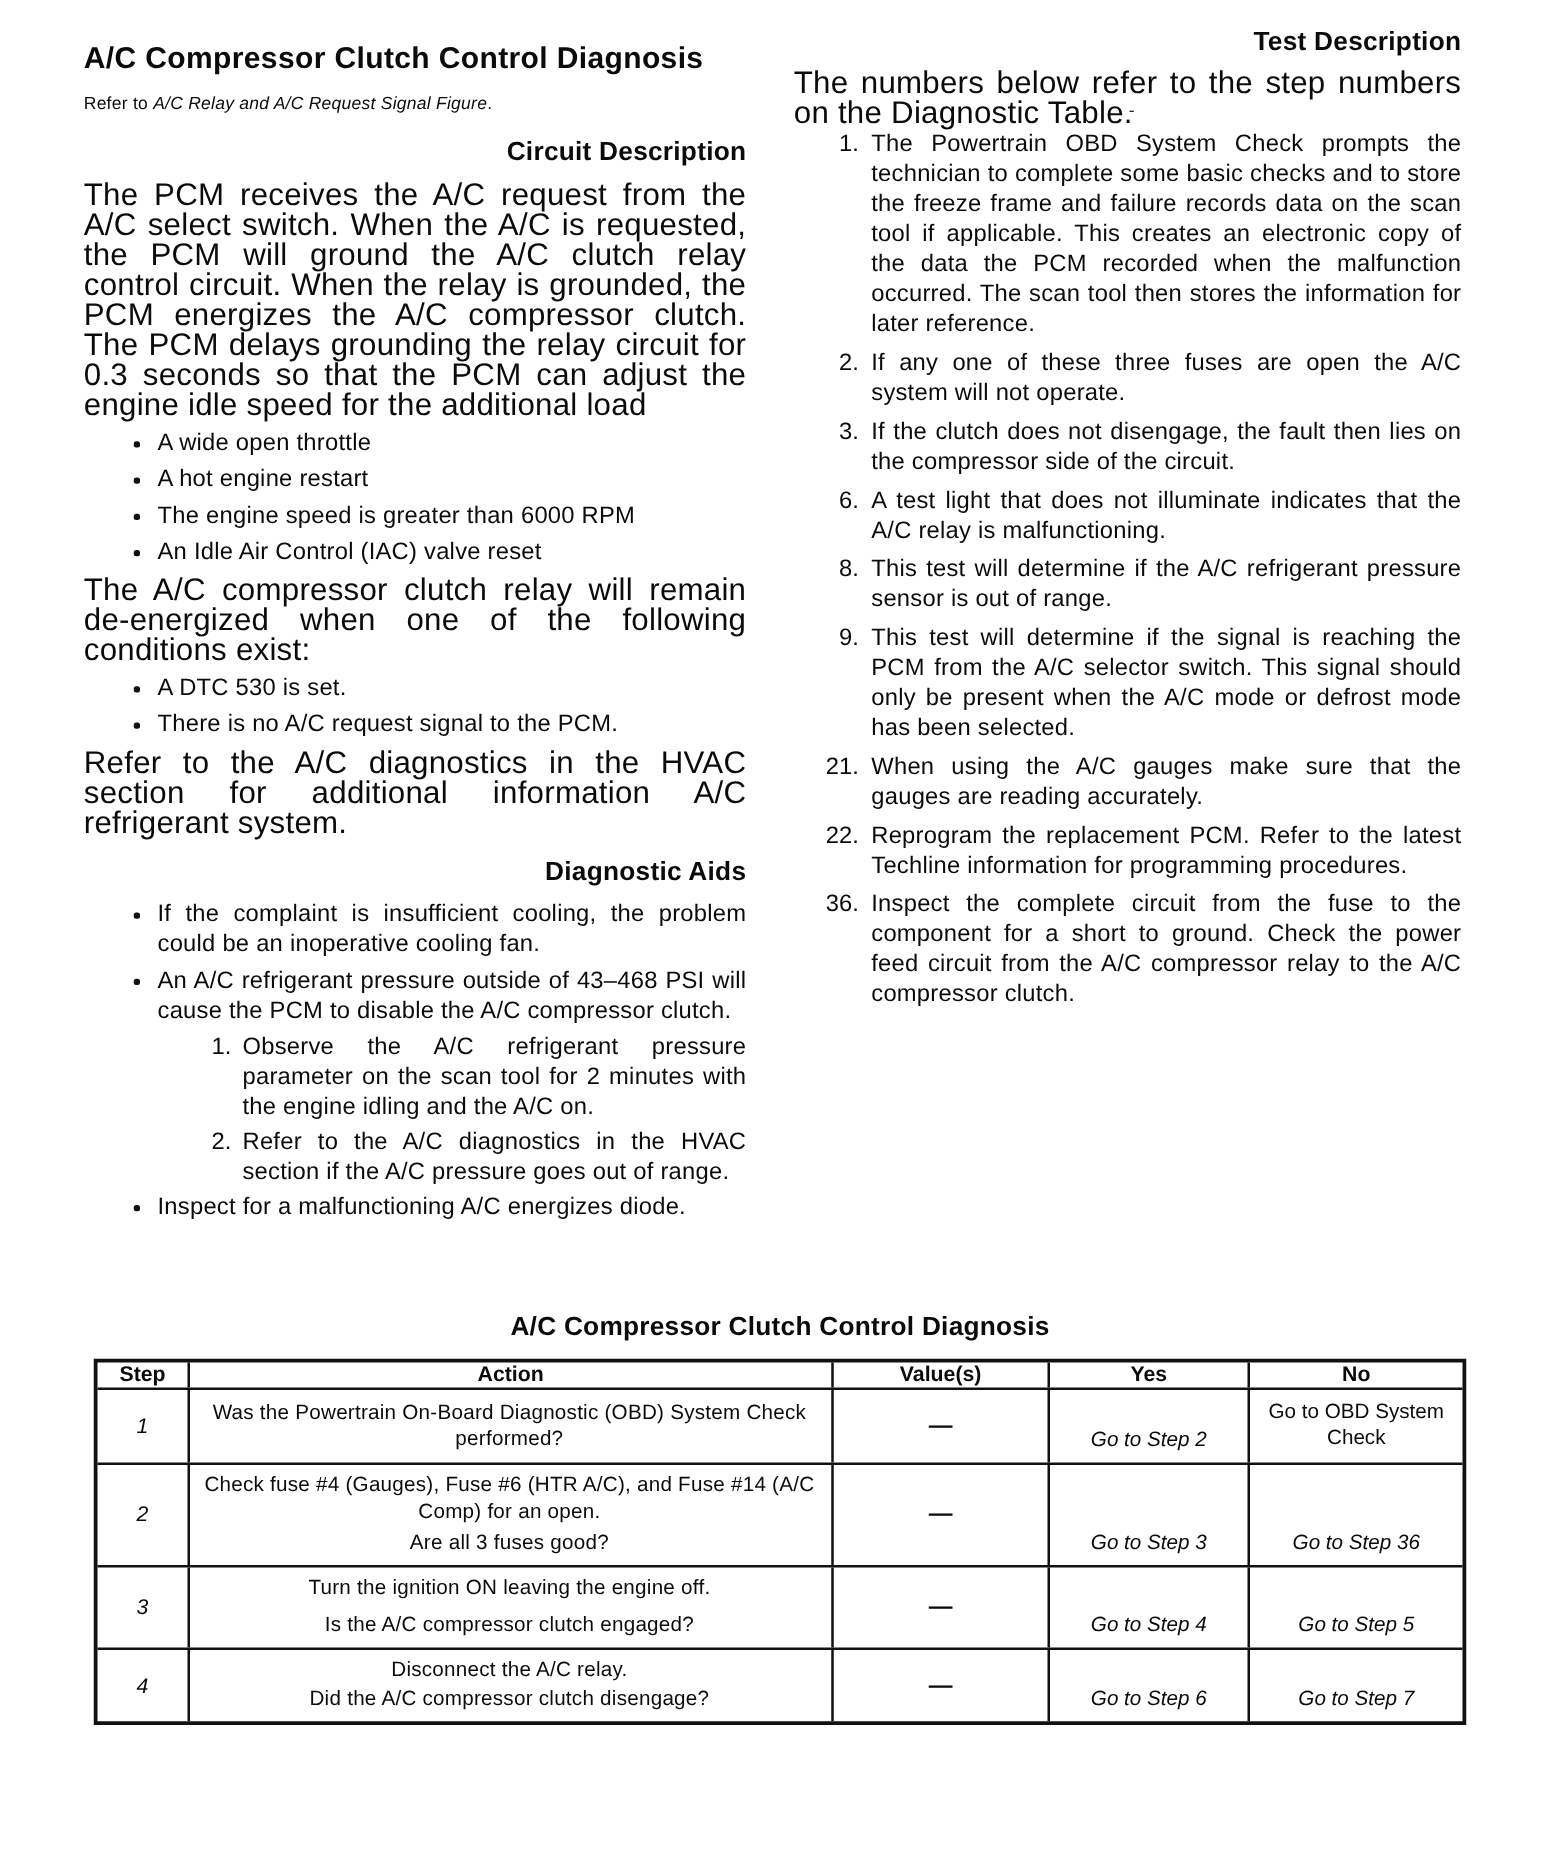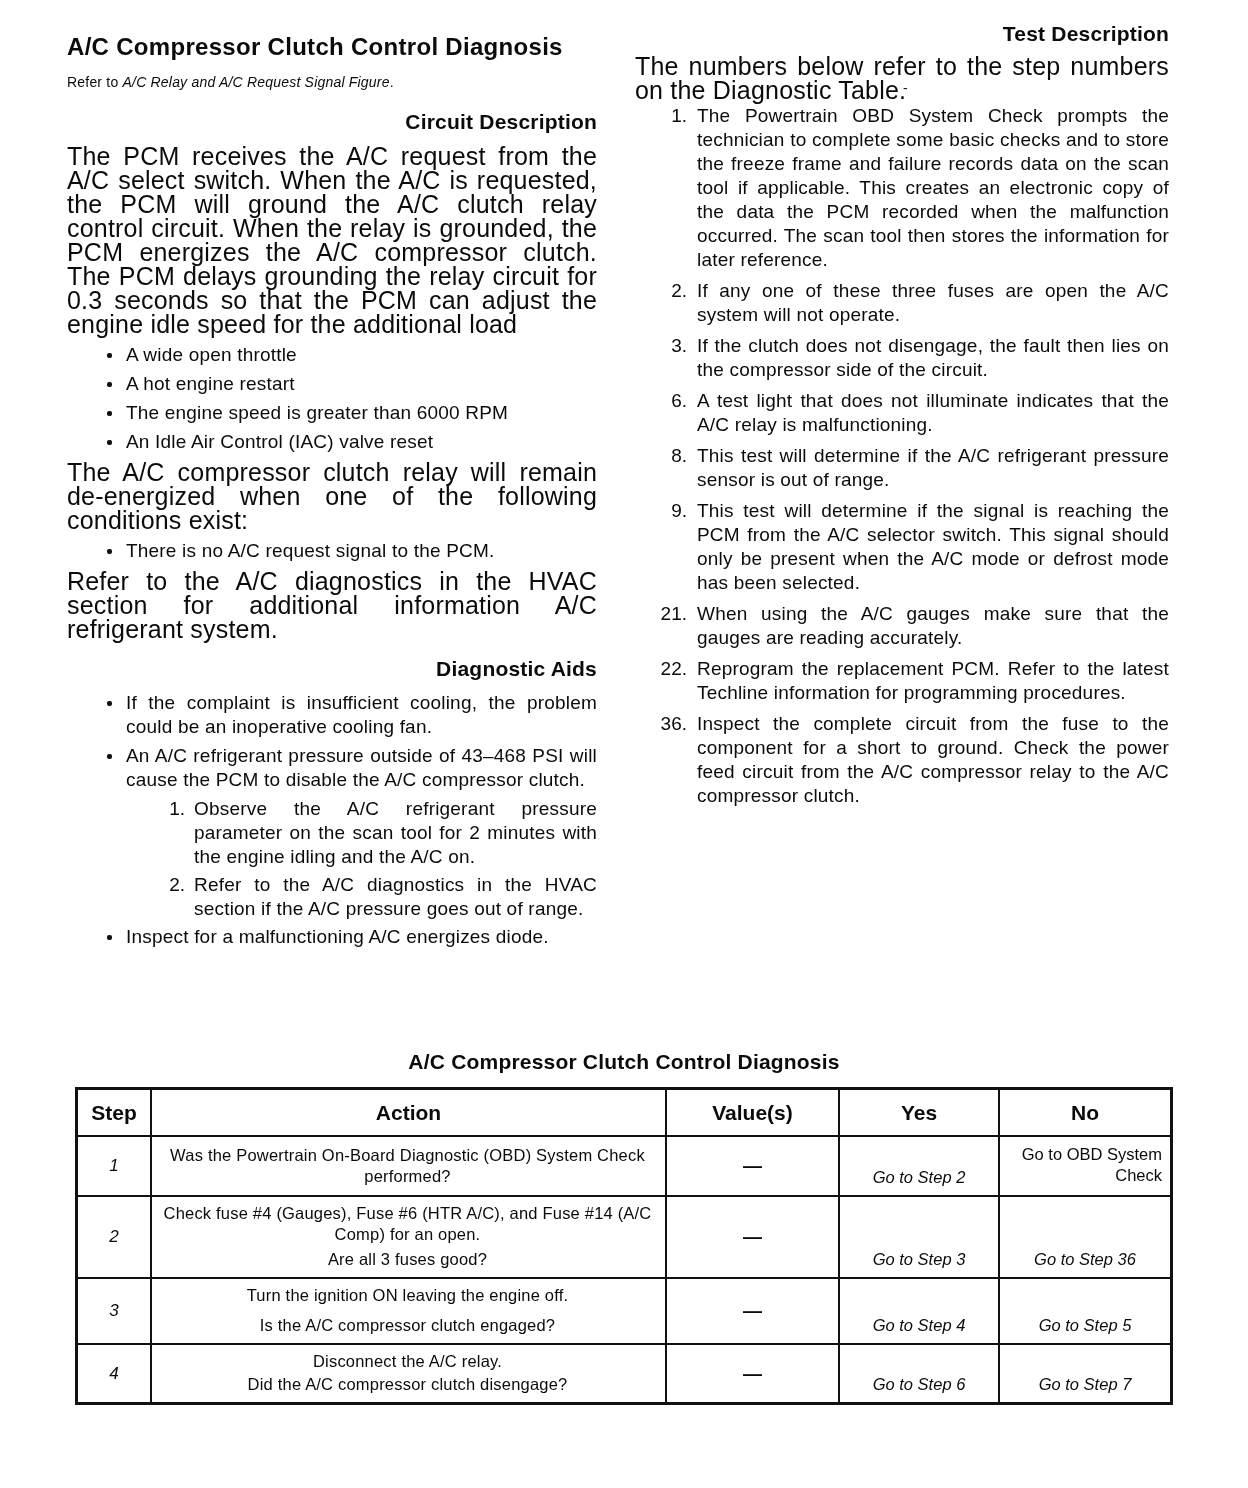--- a/index.html
+++ b/index.html
@@ -96,39 +96,39 @@
     display:grid;
     grid-template-columns:72px 515px 173px 160px 172px;
     border-top:2px solid #111;
   }
   .t-row.head { border-top:none; }
   .td { border-left:2px solid #111; min-width:0; }
   .td:first-child { border-left:none; }
 
   .head .td {
     display:flex; align-items:center; justify-content:center;
-    font-weight:bold; font-size:21px; height:45px;
+    font-weight:bold; font-size:17px; height:20px;
   }
   .td-step {
     display:flex; align-items:center; justify-content:center;
     font-style:italic; font-size:17px;
   }
   .td-action {
     display:flex; flex-direction:column; justify-content:space-between;
     padding:6px 10px 7px 8px;
     font-size:16.5px; line-height:21px; letter-spacing:0.2px;text-align:center;
   }
   .row-1 .td-action { justify-content:center; }
   .td-value {
     display:flex; align-items:center; justify-content:center;
     font-size:19px; font-weight:bold;
   }
   .td-yes, .td-no {
     display:flex; align-items:flex-end; justify-content:center;
-    text-align:right;
+    text-align:center;
     font-style:italic; font-size:16.5px; line-height:21px;
     padding:5px 8px 7px 8px;
   }
   .row-1 .td-no { align-items:center; font-style:normal; }
   .h58 { min-height:58px; } .h80 { min-height:80px; }
   .h64 { min-height:64px; } .h57 { min-height:57px; }
 </style>
 </head>
 <body>
 
@@ -161,20 +161,24 @@
           </div>
         <div class="bullet">
             <span class="bmark"></span>
             <span class="btext">An Idle Air Control (IAC) valve reset</span>
           </div>
       </div>
 
       <p class="body">The A/C compressor clutch relay will remain de-energized when one of the following conditions exist:</p>
 
       <div class="blist">
+        <div class="bullet">
+            <span class="bmark"></span>
+            <span class="btext">A DTC 530 is set.</span>
+          </div>
         <div class="bullet">
             <span class="bmark"></span>
             <span class="btext">There is no A/C request signal to the PCM.</span>
           </div>
       </div>
 
       <p class="body">Refer to the A/C diagnostics in the HVAC section for additional information A/C refrigerant system.</p>
 
       <h2 class="section">Diagnostic Aids</h2>
 

